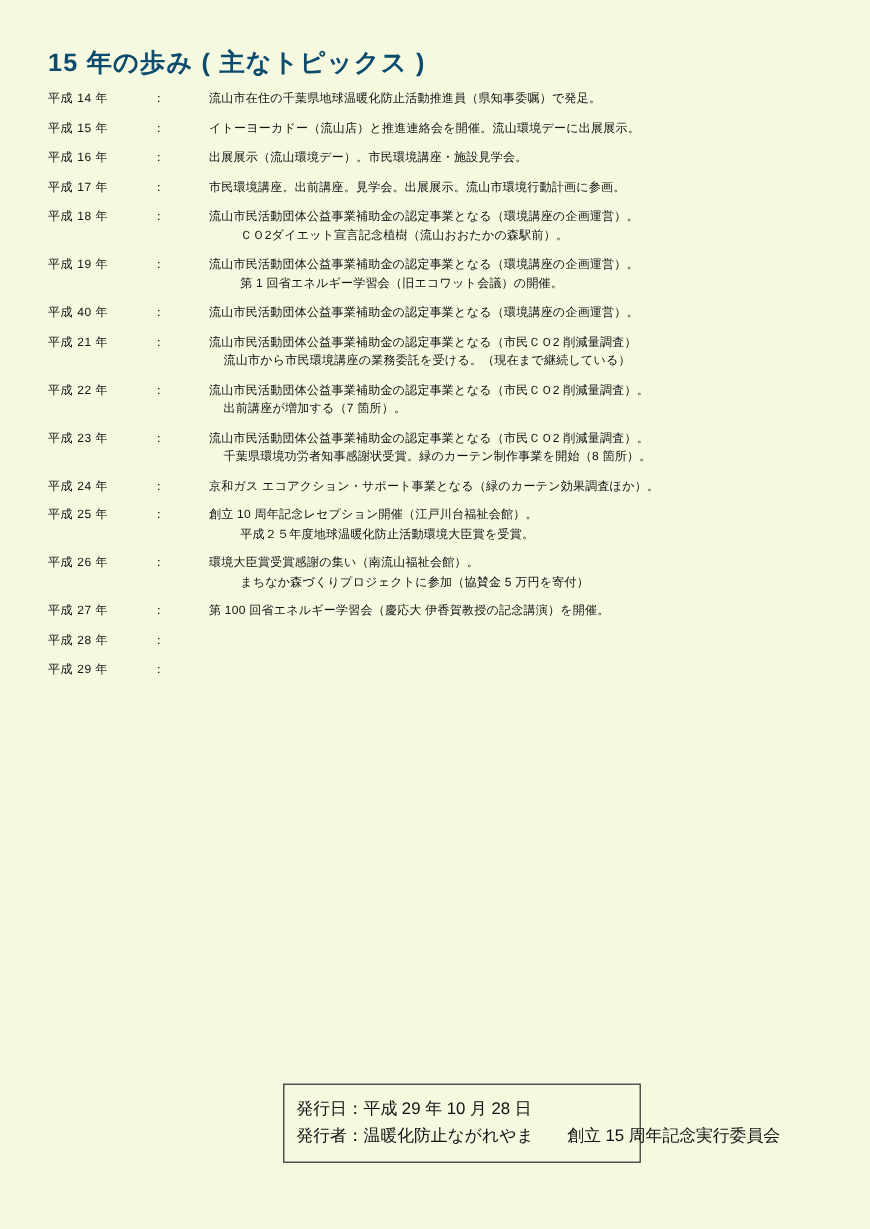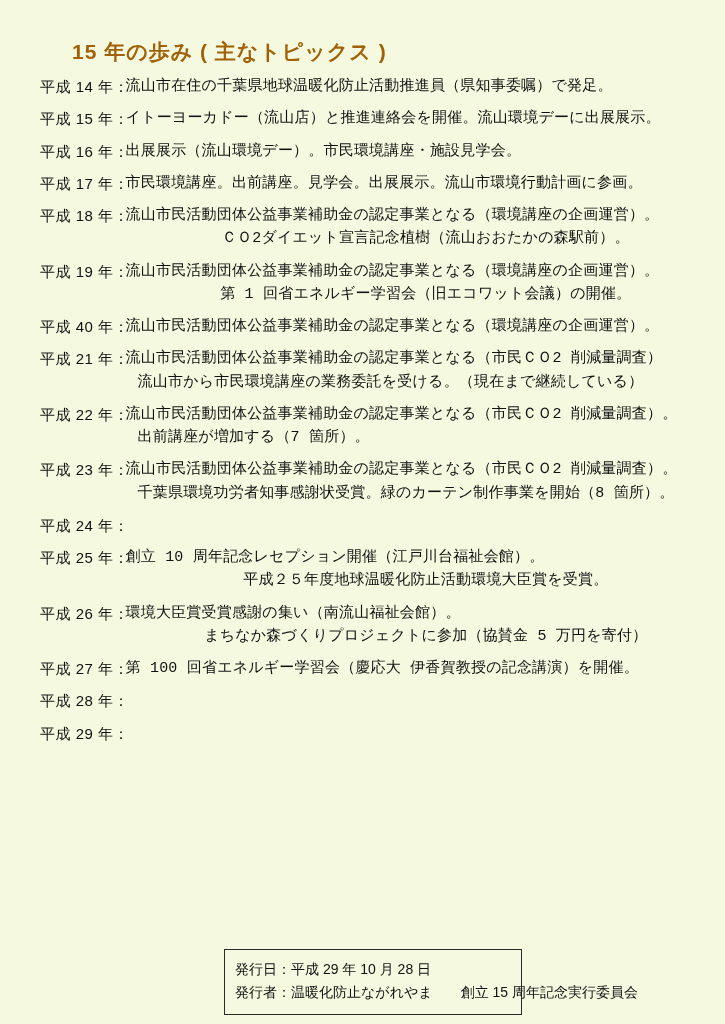--- a/index.html
+++ b/index.html
@@ -21,73 +21,70 @@
     height: 1024px;
     box-sizing: border-box;
     padding: 0;
   }
   .title {
     position: absolute;
     left: 40px;
     top: 38px;
     font-size: 21px;
     font-weight: bold;
-    color: #a16207;
+    color: #0c4a6e;
     letter-spacing: 1px;
-    margin-left: 32px;
   }
   .entries {
     position: absolute;
     left: 40px;
     top: 75px;
     width: 660px;
   }
   .entry {
     display: flex;
     align-items: flex-start;
     margin-bottom: 9px;
-    font-size: 15px;
+    font-size: 10px;
     line-height: 1.55;
+    gap: 36px;
   }
   .entry .year {
     flex: 0 0 auto;
     white-space: nowrap;
     letter-spacing: 0.5px;
   }
   .entry .colon {
     flex: 0 0 auto;
     width: 12px;
     text-align: center;
   }
   .entry .lines {
     flex: 1 1 auto;
-    font-family: Liberation Mono, monospace;
   }
   .entry .lines .ln {
     display: block;
     letter-spacing: 0.2px;
     white-space: nowrap;
   }
   .entry .lines .ln.indent {
     padding-left: 12px;
   }
   .entry .lines .ln.indent2 {
     padding-left: 26px;
-    text-align: center;
   }
   .colophon {
     position: absolute;
-    left: 224px;
+    left: 236px;
     top: 903px;
     width: 276px;
     border: 1px solid #2a2a2a;
     background: #f5f9df;
     padding: 8px 10px 10px 10px;
     box-sizing: content-box;
-    margin-top: 46px;
   }
   .colophon .cl {
     display: block;
     font-size: 14px;
     line-height: 1.65;
     white-space: nowrap;
   }
 </style>
 </head>
 <body>
@@ -179,20 +176,23 @@
       <span class="colon">：</span>
       <span class="lines">
         <span class="ln">流山市民活動団体公益事業補助金の認定事業となる（市民ＣＯ2 削減量調査）。</span>
         <span class="ln indent">千葉県環境功労者知事感謝状受賞。緑のカーテン制作事業を開始（8 箇所）。</span>
       </span>
     </div>
 
     <div class="entry">
       <span class="year">平成 24 年</span>
       <span class="colon">：</span>
+      <span class="lines">
+        <span class="ln">京和ガス エコアクション・サポート事業となる（緑のカーテン効果調査ほか）。</span>
+      </span>
     </div>
 
     <div class="entry">
       <span class="year">平成 25 年</span>
       <span class="colon">：</span>
       <span class="lines">
         <span class="ln">創立 10 周年記念レセプション開催（江戸川台福祉会館）。</span>
         <span class="ln indent2">平成２５年度地球温暖化防止活動環境大臣賞を受賞。</span>
       </span>
     </div>

